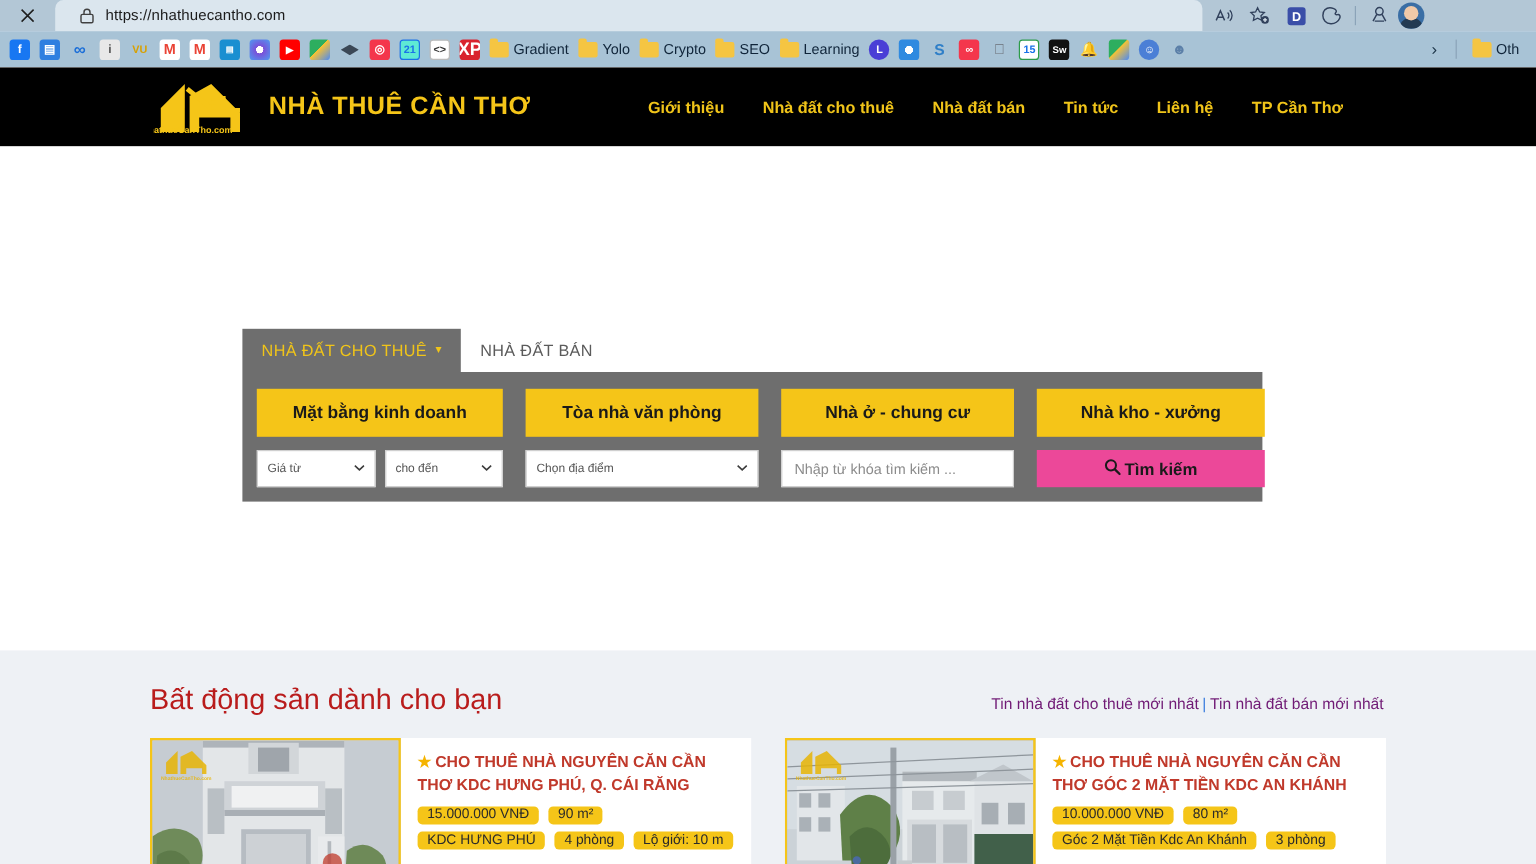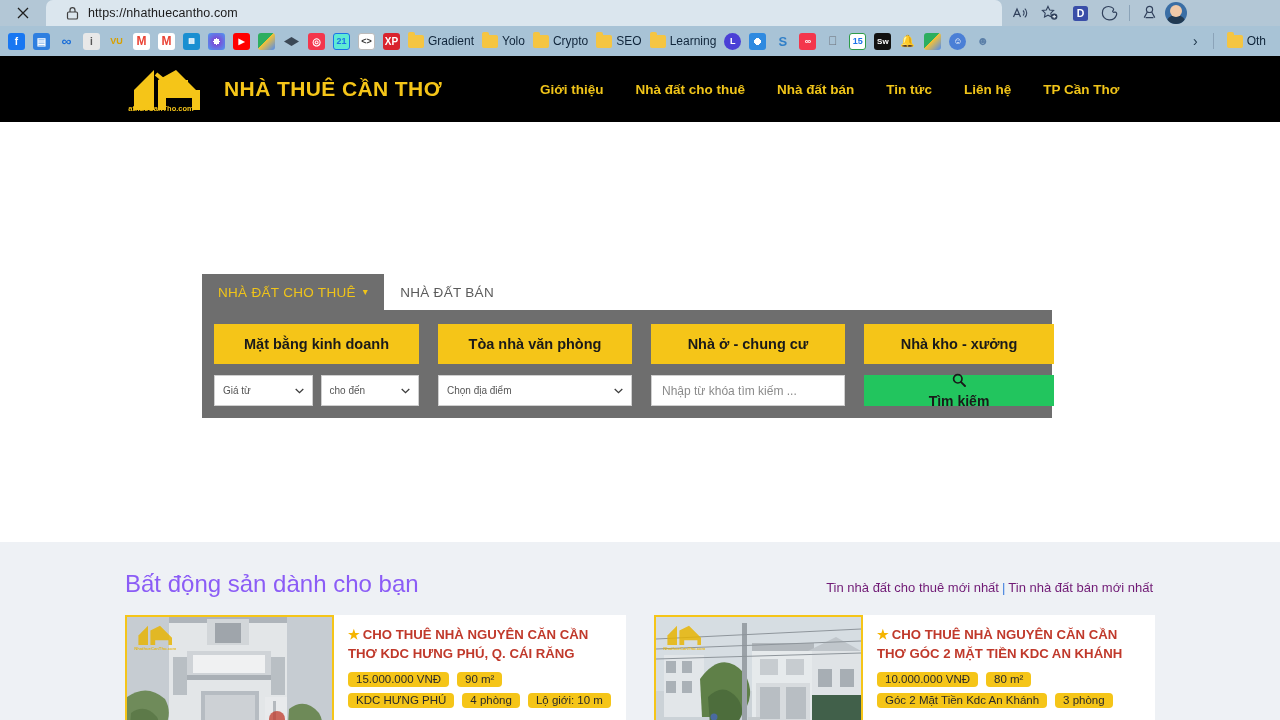--- a/index.html
+++ b/index.html
@@ -225,44 +225,43 @@
     background: #fff;
     border: 1px solid #cfcfcf;
     display: flex; align-items: center;
     padding: 0 10px;
     font-size: 12px;
     color: #8b8b8b;
     cursor: text;
   }
   .search-btn {
     height: 31px;
-    background: #22c55e;
+    background: #ec4899;
     color: #1a1a1a;
     font-size: 14px;
     font-weight: bold;
     display: flex; align-items: center; justify-content: center;
     gap: 3px;
     cursor: pointer;
     border: none;
     font-family: inherit;
-    flex-direction: column;
   }
 
   
   .listings {
     background: #eef1f5;
     padding: 28px 0 0 0;
     height: 238px;
     position: relative;
   }
   .lst-inner { width: 1030px; margin: 0 auto; position: relative; }
   .lst-head { display: flex; align-items: baseline; justify-content: space-between; padding-right: 2px;}
   .lst-title {
     font-size: 24px;
-    color: #8b5cf6;
+    color: #b91c1c;
     font-weight: normal;
   }
   .lst-links { font-size: 13px; color: #3b7ddd; }
   .lst-links a { color: #701a75; text-decoration: none; cursor: pointer; }
   .lst-links .sep { color: #3b7ddd; margin: 0 3px; }
 
   .cards { display: flex; gap: 28px; margin-top: 17px; }
   .card {
     width: 501px;
     background: #fff;
@@ -420,21 +419,21 @@
     <div class="bm">
       <span class="bm-ico" style="background:#f4364c">◎</span>
     </div>
     <div class="bm">
       <span class="bm-ico" style="background:#5eead4;color:#1a73e8;font-size:9px;border:1px solid #1a73e8">21</span>
     </div>
     <div class="bm">
       <span class="bm-ico" style="background:#fff;color:#333;font-size:9px;border:1px solid #bbb">&lt;&gt;</span>
     </div>
     <div class="bm">
-      <span class="bm-ico" style="background:#d9232e;font-size:10px">XP</span>
+      <span class="bm-ico" style="background:#d9232e;font-size:15px">XP</span>
     </div>
 
     <div class="bm">
       <span class="folder-ico"></span>
       <span class="bm-label">Gradient</span>
     </div>
     <div class="bm">
       <span class="folder-ico"></span>
       <span class="bm-label">Yolo</span>
     </div>

